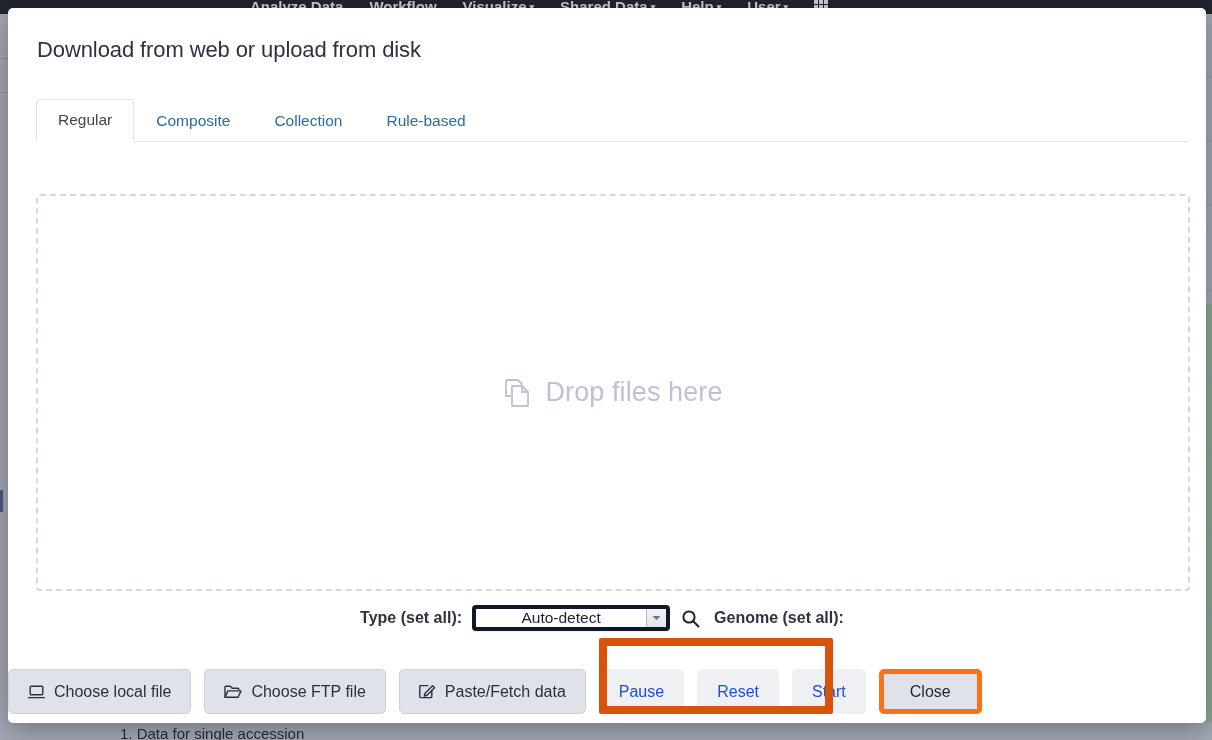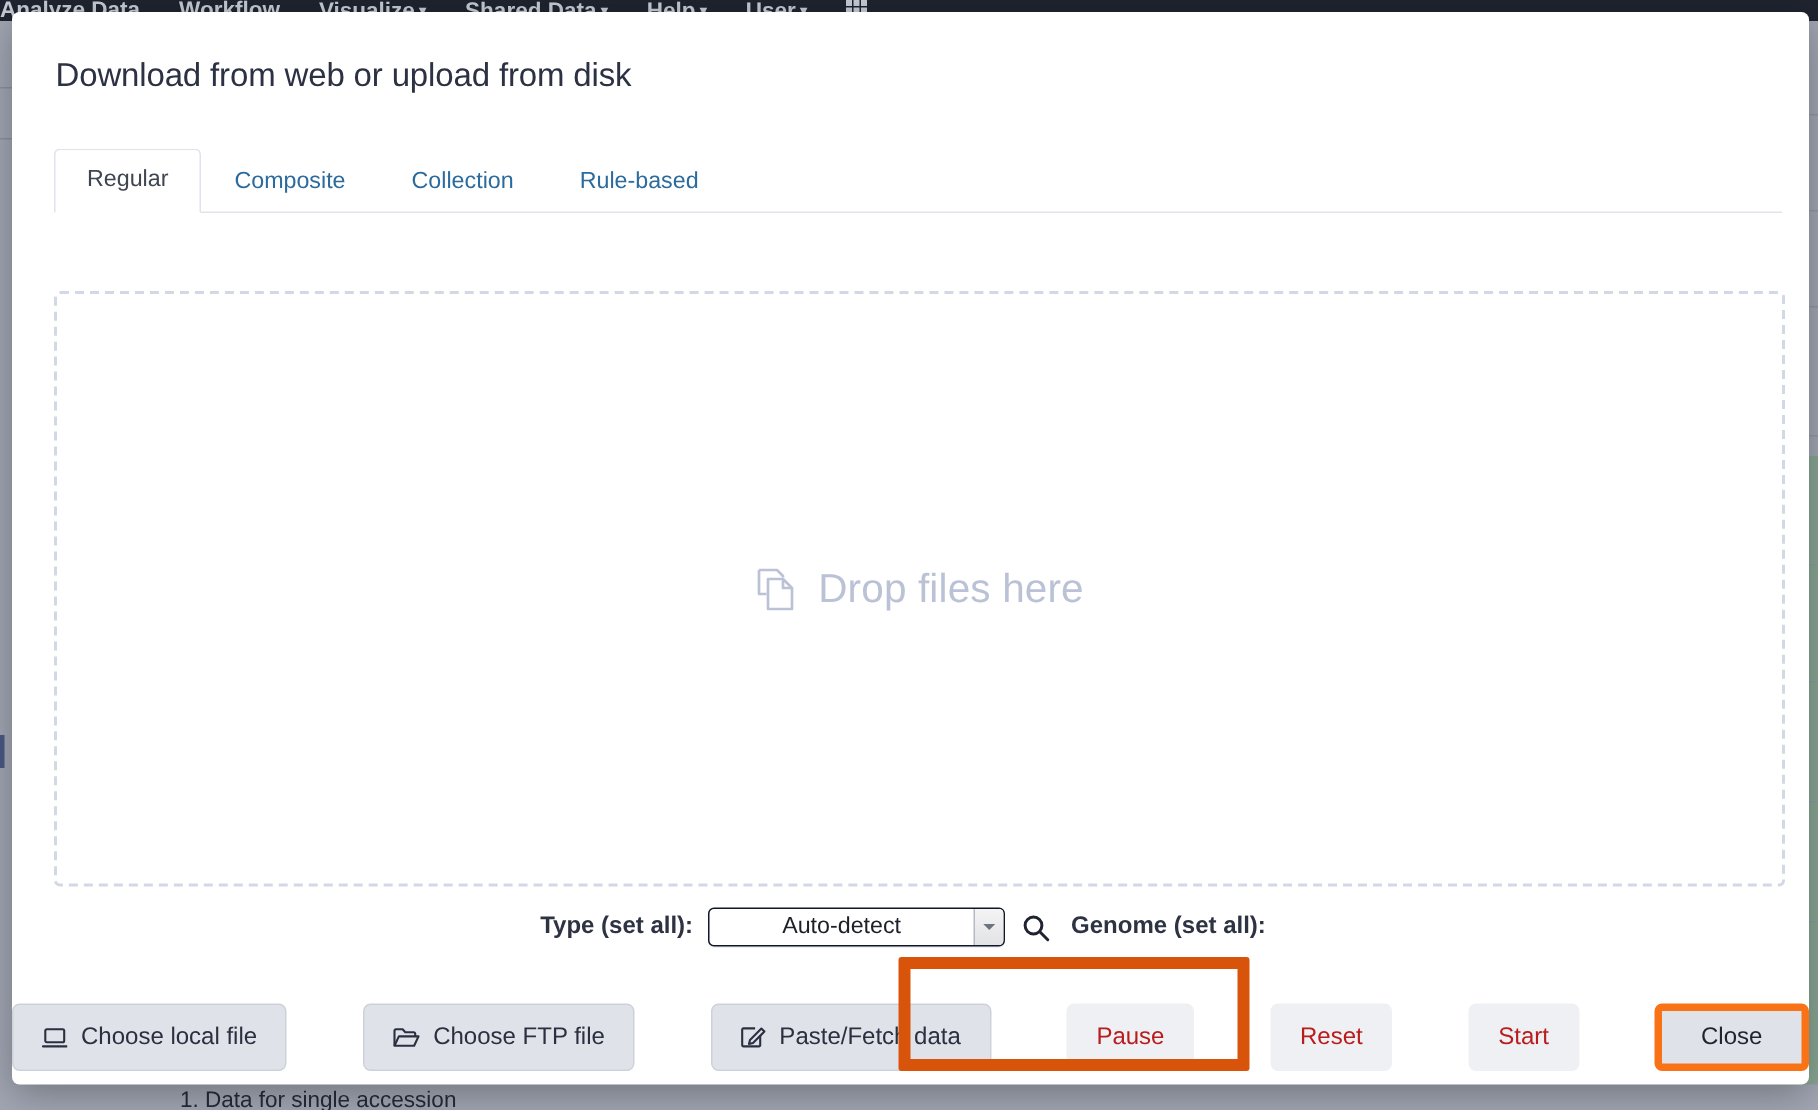--- a/index.html
+++ b/index.html
@@ -13,20 +13,21 @@
   
   #page-bg {
     position: absolute; inset: 0;
     background: #a2a7b4;
   }
   .masthead {
     position: absolute; top: 0; left: 0; right: 0;
     height: 14px;
     background: #1f2430;
     display: flex; align-items: center;
+    padding-left: 250px;
     gap: 26px;
     overflow: hidden;
   }
   .masthead-item {
     color: #c7ccd6;
     font-size: 15px;
     font-weight: 600;
     white-space: nowrap;
     line-height: 14px;
   }
@@ -157,21 +158,21 @@
     display: flex; align-items: center; justify-content: center;
     gap: 0;
   }
   .field-label {
     font-size: 16px; font-weight: bold; color: #2d3342;
     white-space: nowrap;
   }
   .nsel {
     display: inline-flex; align-items: stretch;
     height: 26px;
-    border: 1px solid #0f172a;
+    border: 4px solid #0f172a;
     border-radius: 4px;
     background: #ffffff;
     box-shadow: 0 1px 0 rgba(0,0,0,0.06);
     overflow: hidden;
     cursor: pointer;
   }
   .nsel .nsel-val {
     min-width: 0;
     padding: 0 12px;
     display: flex; align-items: center; justify-content: center;
@@ -183,39 +184,39 @@
     border-left: 1px solid #b4b9c3;
     background: linear-gradient(#f4f4f5, #e2e3e6);
     display: flex; align-items: center; justify-content: center;
   }
   .nsel .nsel-btn svg { display: block; }
   .search-icon { display: block; }
 
   
   .buttons-row {
     position: absolute; left: 0; right: 0; top: 661px;
-    display: flex; align-items: center; justify-content: space-between;
+    display: flex; align-items: center; justify-content: flex-start;
     gap: 13px;
   }
   .btn {
     height: 45px;
     padding: 0 19px;
     display: inline-flex; align-items: center; gap: 9px;
     font-size: 16px;
     color: #2b3040;
     background: #dfe2e8;
     border: 1px solid #cdd2da;
     border-radius: 5px;
     cursor: pointer;
     white-space: nowrap;
   }
   .btn.ghost {
     background: #eef0f3;
     border-color: #eef0f3;
-    color: #b91c1c;
+    color: #1d4ed8;
     cursor: default;
   }
   .btn.close {
     background: #dfe2e8;
     border: 5px solid #f97316;
     color: #1e2430;
     padding: 0 26px;
   }
   .btn svg { display: block; }
 

